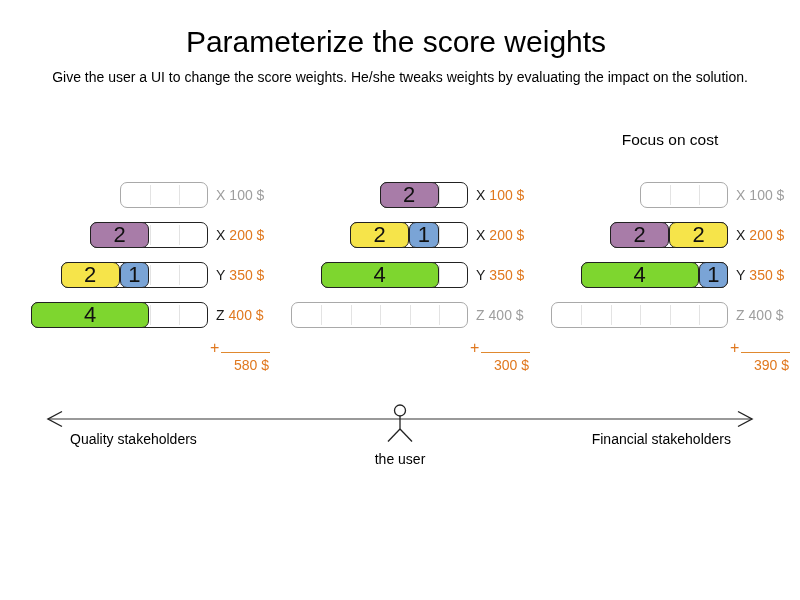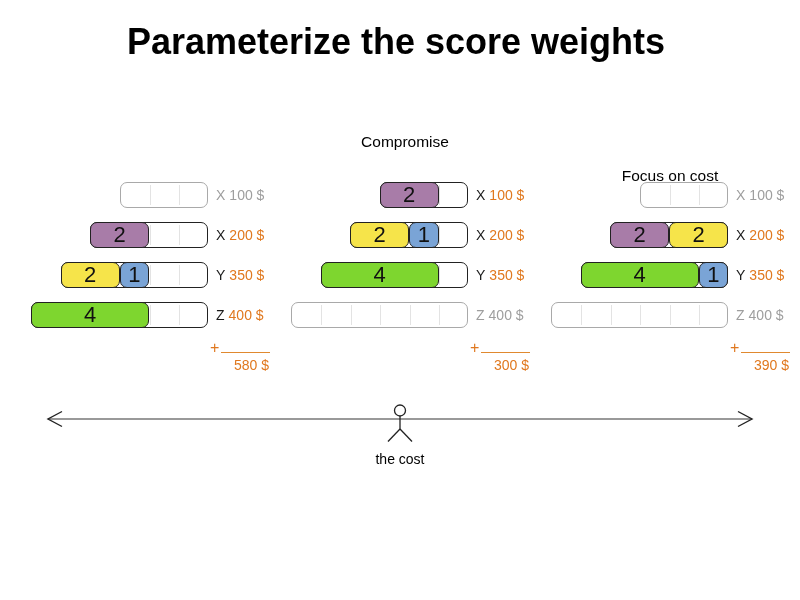--- a/index.html
+++ b/index.html
@@ -2,33 +2,33 @@
 <html><head>
 <meta charset="utf-8">
 <style>
   html,body{margin:0;padding:0;background:#fff;}
   .page{
     position:relative;width:800px;height:600px;background:#fff;overflow:hidden;
     font-family:"Liberation Sans","DejaVu Sans",sans-serif;color:#1a1a1a;
   }
   .title{
     position:absolute;top:25px;left:0;width:792px;text-align:center;
-    font-size:36px;line-height:34px;color:#000;font-weight:bold;
+    font-size:30px;line-height:34px;color:#000;
   }
   .subtitle{
     position:absolute;top:69px;left:0;width:800px;text-align:center;
     font-size:14px;line-height:17px;color:#000;
   }
   .col-title{
     position:absolute;top:133px;width:240px;text-align:center;
     font-size:15.5px;color:#000;
   }
   #ct0{left:30px;}
   #ct1{left:285px;}
-  #ct2{left:550px;top:131px;margin-top:36px;}
+  #ct2{left:550px;top:131px;}
   #diagram{position:absolute;top:0;left:0;width:800px;height:600px;}
   .w-row{position:absolute;}
   .w-track{
     position:absolute;inset:0;background:#fff;border:1.5px solid #222;
     border-radius:7px;box-sizing:border-box;
   }
   .w-track.empty{border-color:#a9a9a9;}
   .w-grid{position:absolute;top:2px;bottom:2px;width:1px;background:#e3e3e3;}
   .w-seg{
     position:absolute;top:0;height:100%;border:1.5px solid #222;border-radius:7px;
@@ -57,22 +57,22 @@
   .user-sublabel{
     position:absolute;top:468px;left:0;width:800px;text-align:center;
     font-size:14px;line-height:17px;color:#000;
   }
 </style>
 </head>
 <body>
 
 <div class="page">
   <div class="title">Parameterize the score weights</div>
-
-  <div class="col-title" id="ct1">Compromise</div>
+  <div class="subtitle">Give the user a UI to change the score weights. He/she tweaks weights by evaluating the impact on the solution.</div>
+
   <div class="col-title" id="ct2">Focus on cost</div>
 
   <div id="diagram">
       <div class="w-row" style="left: 119.5px; top: 182px; width: 88.5px; height: 26px;">
         <div class="w-track empty">
           <div class="w-grid" style="left: 29px;"></div>
           <div class="w-grid" style="left: 58.5px;"></div>
         </div>
       </div>
       <div class="w-label inactive" style="left: 216px; top: 182px; height: 26px;"><div class="w-letter">X</div><div class="w-value">100 $</div></div>
@@ -235,14 +235,16 @@
     <path d="M62,16.5 L48,24 L62,31.5" fill="none" stroke="#222222" stroke-width="1.4"></path>
     <path d="M738,16.5 L752,24 L738,31.5" fill="none" stroke="#222222" stroke-width="1.4"></path>
     <g stroke="#222222" stroke-width="1.3" fill="none">
       <circle cx="400" cy="15.5" r="5.5" fill="#ffffff"></circle>
       <line x1="400" y1="21" x2="400" y2="34"></line>
       <line x1="400" y1="34" x2="388" y2="46.5"></line>
       <line x1="400" y1="34" x2="412" y2="46.5"></line>
     </g>
   </svg>
 
-  <div class="user-label">the cost</div>
+  <div class="axis-label left">Quality stakeholders</div>
+  <div class="axis-label right">Financial stakeholders</div>
+  <div class="user-label">the user</div>
 </div>
 
 </body></html>

